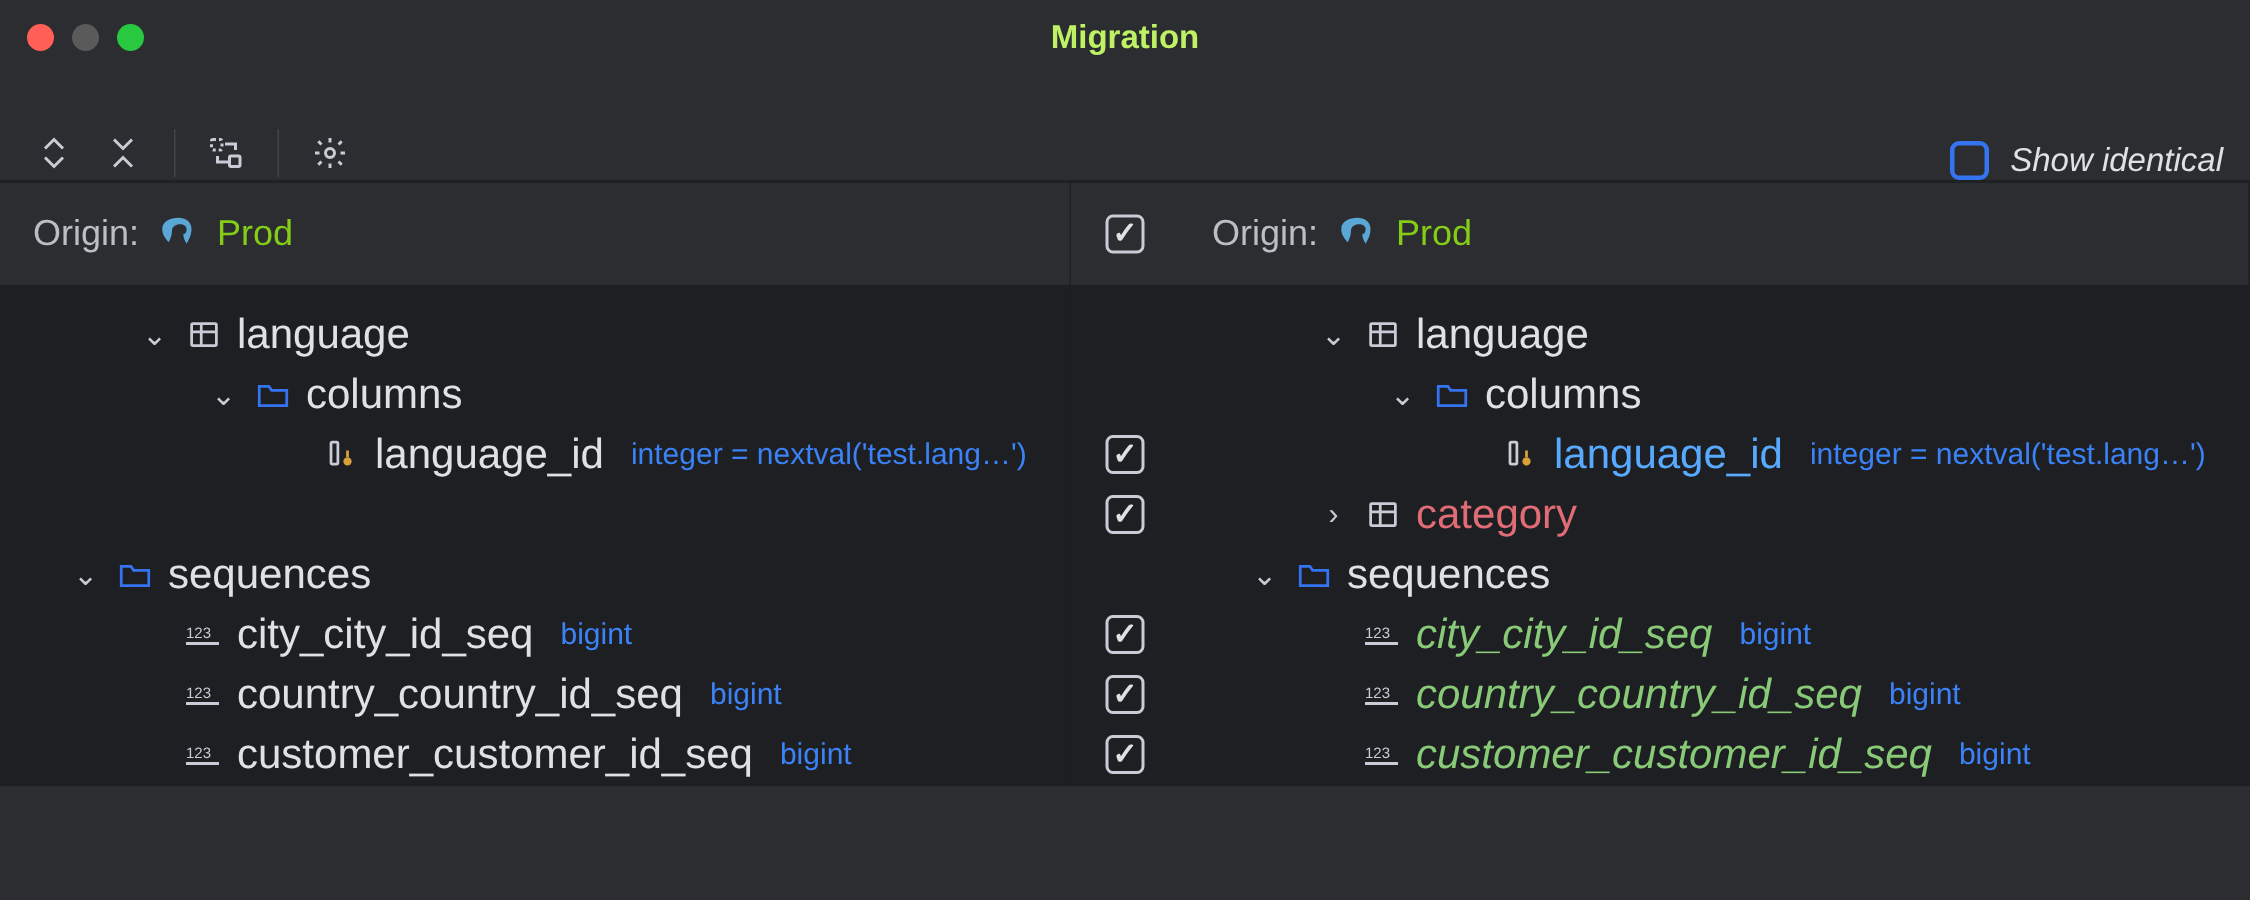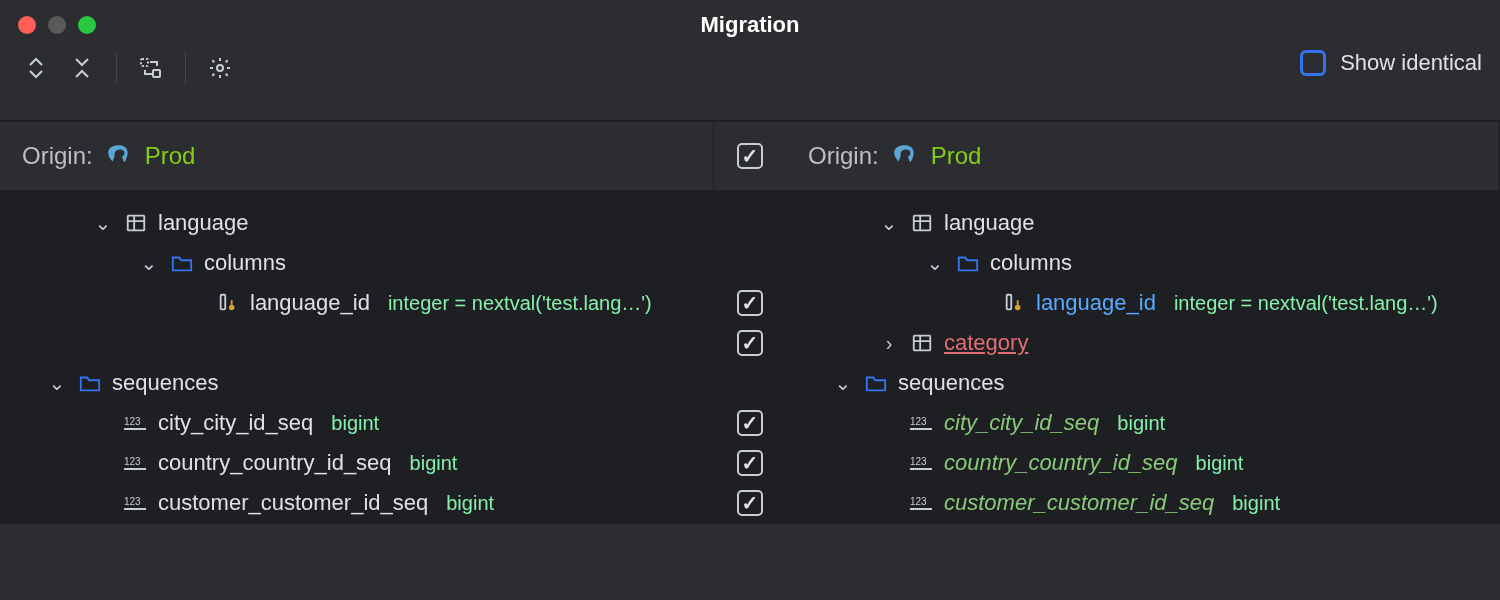--- a/index.html
+++ b/index.html
@@ -22,30 +22,31 @@
 .traffic-lights { display: flex; gap: 12px; }
 .tl { width: 18px; height: 18px; border-radius: 50%; }
 .tl.red { background: #ff5f57; }
 .tl.yellow { background: #5a5a5a; }
 .tl.green { background: #28c840; }
 .title {
   position: absolute;
   left: 50%;
   transform: translateX(-50%);
   font-weight: 600;
-  color: #ffffff;
+  color: #bef264;
   font-size: 22px;
   text-align: right;
 }
 .toolbar {
   height: 70px;
   display: flex;
-  align-items: flex-start;
+  align-items: flex-end;
   padding: 0 18px;
   justify-content: space-between;
+  font-style: italic;
 }
 .toolbar-left { display: flex; align-items: center; gap: 10px; }
 .icon-btn {
   width: 36px; height: 36px;
   display: flex; align-items: center; justify-content: center;
   color: #c9ccd6; cursor: pointer;
 }
 .vsep { width: 1px; height: 32px; background: #42454a; margin: 0 6px; }
 .show-identical { display: flex; align-items: center; gap: 14px; font-size: 22px; }
 .chk-big {
@@ -85,24 +86,24 @@
   padding-top: 12px;
   overflow: hidden;
 }
 .mid-body { background: #1e1f22; border: 1px solid #1e1f22; border-top: none; border-left: none; border-right: none; padding-top: 12px; display: flex; flex-direction: column; }
 .row { height: 40px; display: flex; align-items: center; gap: 8px; white-space: nowrap; overflow: hidden; padding-right: 10px;}
 .mid-row { height: 40px; display:flex; align-items:center; justify-content:center; }
 .ind { display:inline-block; width: 38px; flex-shrink:0; }
 .chevron { width: 22px; display:inline-flex; justify-content:center; color:#c9ccd6; cursor:pointer; flex-shrink:0;}
 .chevron.blank { visibility:hidden; }
 .ico { width: 28px; display:inline-flex; justify-content:center; flex-shrink:0;}
-.label { font-size: 22px; }
-.meta { color: #86efac; font-size: 20px; margin-left: 10px;}
+.label { font-size: 28px; }
+.meta { color: #3b82f6; font-size: 20px; margin-left: 10px;}
 .changed { color: #57aaff; }
-.added { color: #e06c75; text-decoration: underline; }
+.added { color: #e06c75; }
 .new { color: #89ca78; font-style: italic; }
 .origin-label, .target-label { color: #bcbec4; }
 .db-name { color: #84cc16; }
 svg { display:block; }
 </style>
 </head>
 <body>
 
 <div class="titlebar">
   <div class="traffic-lights">

